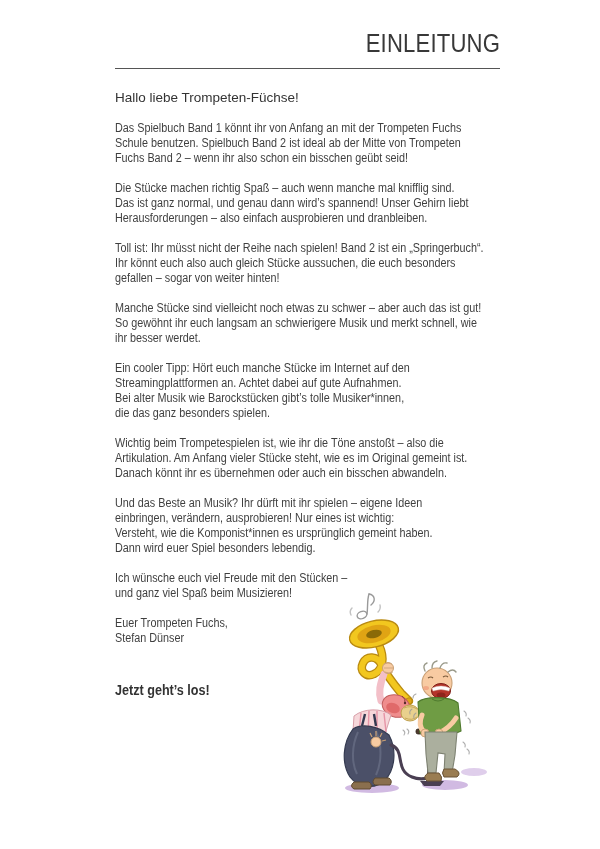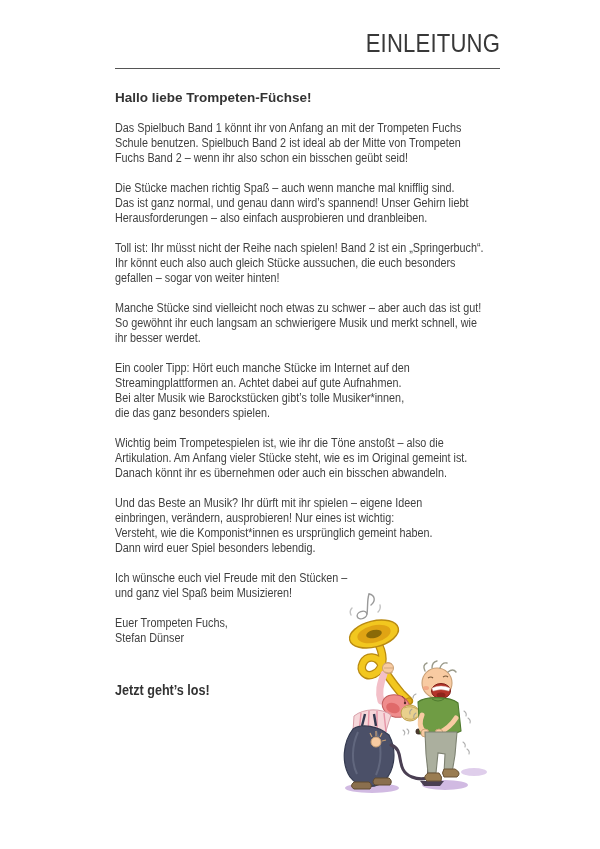--- a/index.html
+++ b/index.html
@@ -14,21 +14,21 @@
     letter-spacing:0.2px;
     transform:scaleX(0.85);transform-origin:100% 0;
     white-space:nowrap;
   }
   .header-rule{
     position:absolute;top:68px;left:115px;width:385px;height:1px;
     background:#555555;
   }
   .greeting{
     position:absolute;top:90px;left:115px;
-    font-size:13.5px;font-weight:700;color:#333333;
+    font-size:13.5px;font-weight:400;color:#333333;
     white-space:nowrap;
   }
   .body-copy{
     position:absolute;top:121px;left:115px;width:434px;
     transform:scaleX(0.9);transform-origin:0 0;
     font-size:12px;line-height:15px;color:#3f3f3f;
   }
   .para{margin:0 0 15px 0;white-space:pre-line;}
   .closing{
     position:absolute;top:682px;left:115px;

